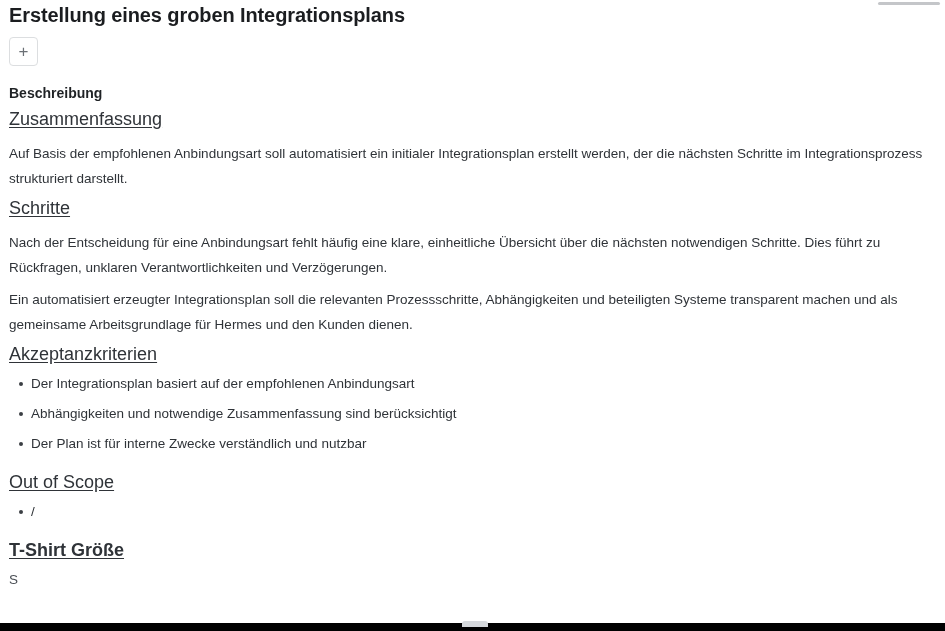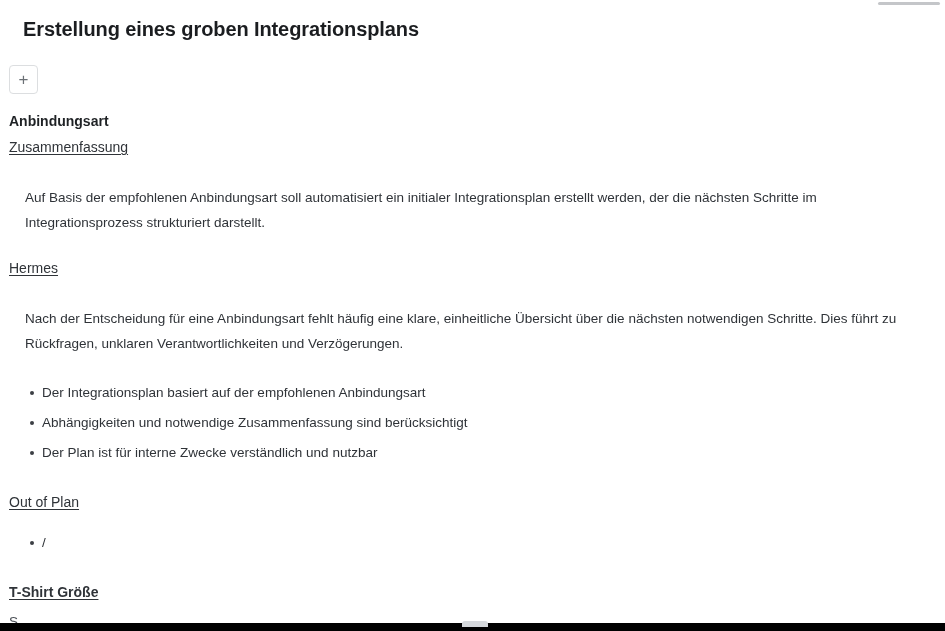--- a/index.html
+++ b/index.html
@@ -36,21 +36,21 @@
     width: 945px;
     padding: 0;
     box-sizing: border-box;
   }
 
   #page-title {
     font-size: 20px;
     font-weight: bold;
     color: #1b1d20;
     letter-spacing: -0.1px;
-    margin: 14px;
+    margin: 0;
     padding: 3px 0 0 9px;
     line-height: 24px;
     white-space: nowrap;
   }
 
   #add-button-row {
     padding: 10px 0 0 9px;
   }
   #add-button {
     width: 29px;
@@ -72,49 +72,49 @@
   .section-title {
     font-size: 14px;
     font-weight: bold;
     color: #1f2225;
     margin: 0;
     padding: 18px 0 0 9px;
     line-height: 18px;
   }
 
   .sub-heading {
-    font-size: 14px;
+    font-size: 18px;
     color: #2f3338;
     margin: 0;
     padding: 9px 0 0 9px;
     line-height: 17px;
   }
   .sub-heading span {
     text-decoration: underline;
     text-underline-offset: 2px;
   }
   .sub-heading.bold span {
     font-weight: bold;
   }
 
   .paragraph {
     font-size: 13.5px;
     color: #2f3338;
-    margin: 16px;
+    margin: 0;
     padding: 13px 16px 0 9px;
     line-height: 25px;
     max-width: 930px;
   }
   .paragraph.tight {
     padding-top: 7px;
   }
 
   .bullet-list {
     list-style: none;
-    margin: 11px;
+    margin: 0;
     padding: 12px 0 0 0;
   }
   .bullet-list li {
     position: relative;
     font-size: 13.5px;
     color: #2f3338;
     line-height: 17px;
     padding: 0 0 13px 31px;
   }
   .bullet-list li::before {
@@ -161,44 +161,48 @@
 <div id="top-scroll-track"></div>
 
 <div id="page">
 
   <h1 id="page-title">Erstellung eines groben Integrationsplans</h1>
 
   <div id="add-button-row">
     <button id="add-button">+</button>
   </div>
 
-  <h2 class="section-title">Anbindungsart</h2>
+  <h2 class="section-title">Beschreibung</h2>
 
   <div class="sub-heading">
     <span>Zusammenfassung</span>
   </div>
 
   <p class="paragraph">Auf Basis der empfohlenen Anbindungsart soll automatisiert ein initialer Integrationsplan erstellt werden, der die nächsten Schritte im Integrationsprozess strukturiert darstellt.</p>
 
   <div class="sub-heading">
-    <span>Hermes</span>
+    <span>Schritte</span>
   </div>
 
   <p class="paragraph">Nach der Entscheidung für eine Anbindungsart fehlt häufig eine klare, einheitliche Übersicht über die nächsten notwendigen Schritte. Dies führt zu Rückfragen, unklaren Verantwortlichkeiten und Verzögerungen.</p>
 
-
+  <p class="paragraph tight">Ein automatisiert erzeugter Integrationsplan soll die relevanten Prozessschritte, Abhängigkeiten und beteiligten Systeme transparent machen und als gemeinsame Arbeitsgrundlage für Hermes und den Kunden dienen.</p>
+
+  <div class="sub-heading">
+    <span>Akzeptanzkriterien</span>
+  </div>
 
   <ul class="bullet-list">
     <li>Der Integrationsplan basiert auf der empfohlenen Anbindungsart</li>
     <li>Abhängigkeiten und notwendige Zusammenfassung sind berücksichtigt</li>
     <li>Der Plan ist für interne Zwecke verständlich und nutzbar</li>
   </ul>
 
   <div class="sub-heading">
-    <span>Out of Plan</span>
+    <span>Out of Scope</span>
   </div>
 
   <ul class="bullet-list">
     <li>/</li>
   </ul>
 
   <div class="sub-heading bold">
     <span>T-Shirt Größe</span>
   </div>
 

